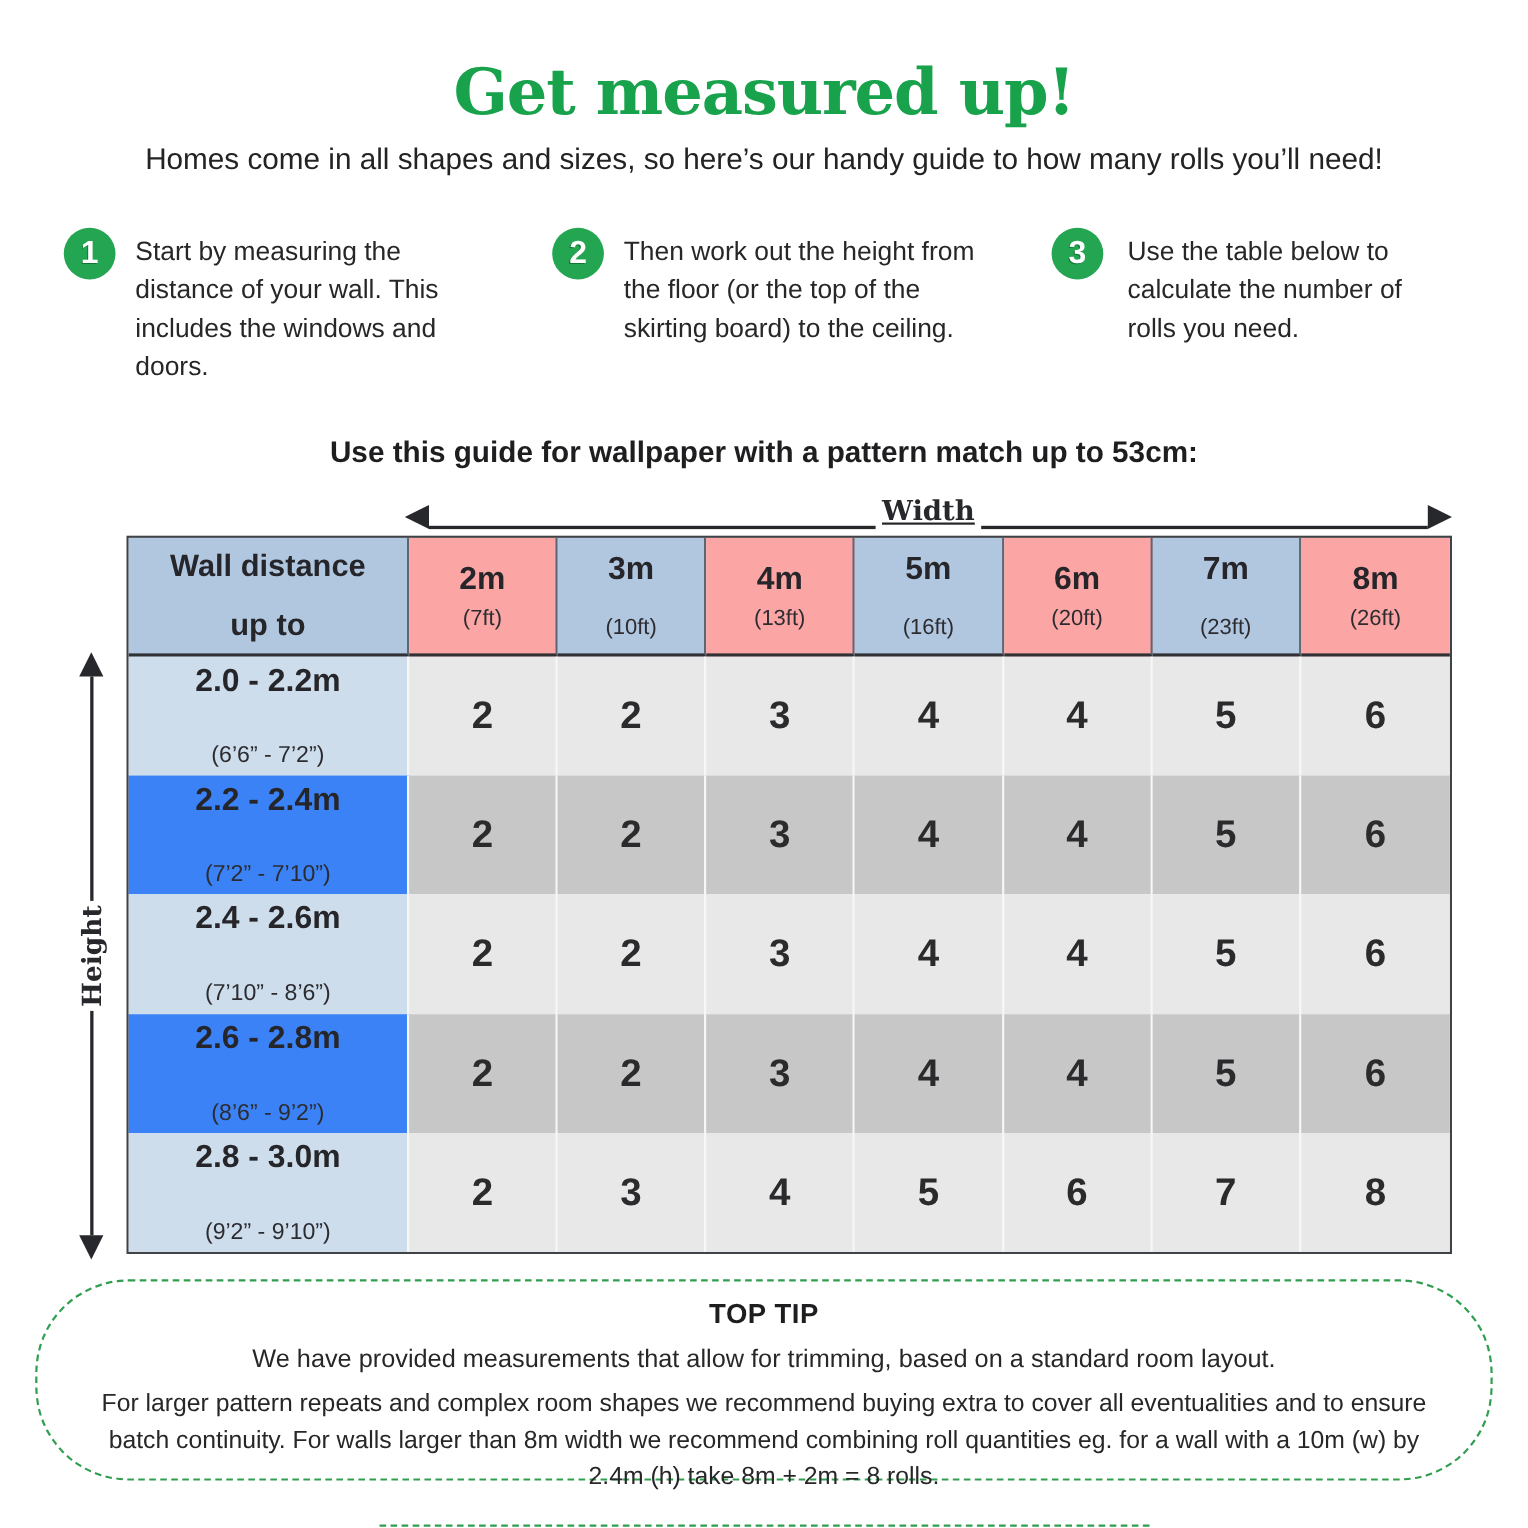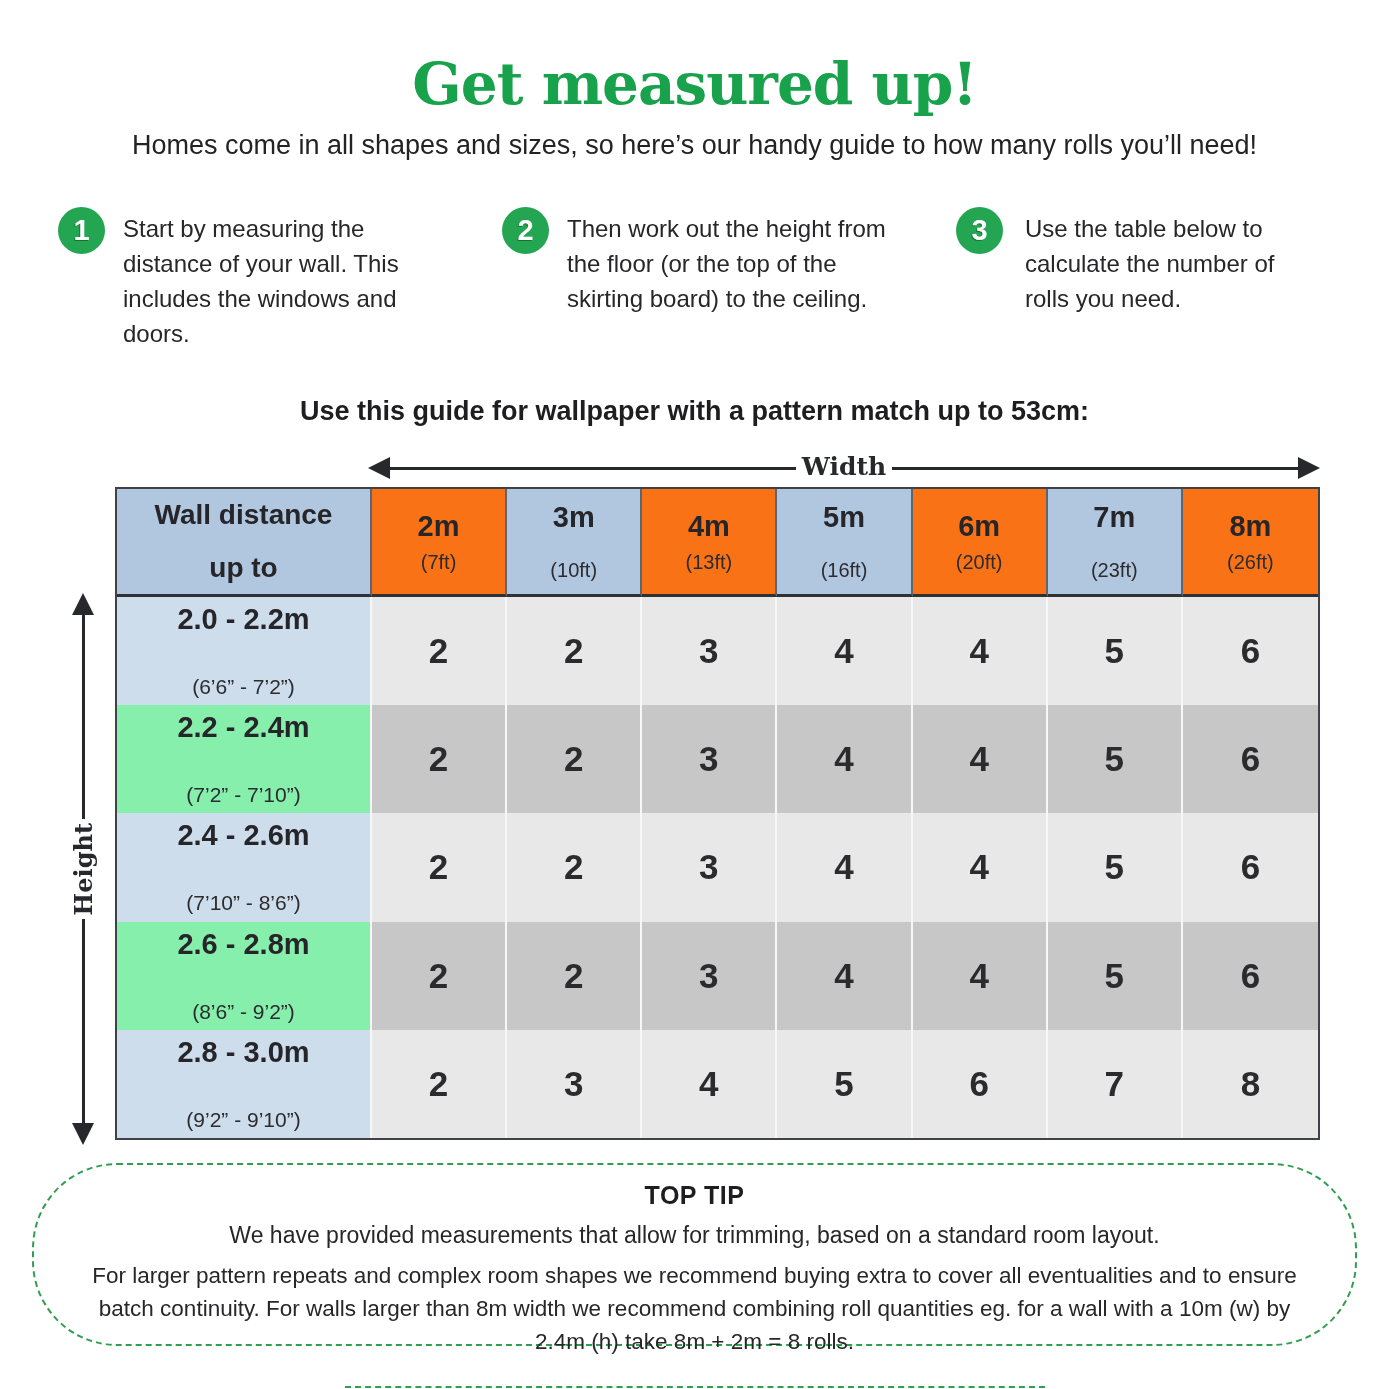--- a/index.html
+++ b/index.html
@@ -24,21 +24,21 @@
   .step-1 { left:58px; }  .step-1 .step-text{ width:322px; }
   .step-2 { left:502px; } .step-2 .step-text{ width:348px; }
   .step-3 { left:956px; } .step-3 .step-text{ width:300px;margin-left:22px; }
 
   
   .guide-heading { position:absolute; top:396px; left:0; width:100%; text-align:center;
                    font-size:27px; font-weight:bold; color:#1e1e20; }
 
   
   .width-arrow { position:absolute; left:368px; top:455px; width:952px; height:26px;
-                 display:flex; align-items:center; }
+                 display:flex; align-items:flex-end;text-decoration:underline; }
   .wa-line { flex:1; height:3px; background:#26282c; }
   .wa-head { width:0; height:0; border-top:11px solid transparent; border-bottom:11px solid transparent; }
   .wa-head.left  { border-right:22px solid #26282c; }
   .wa-head.right { border-left:22px solid #26282c; }
   .wa-label { font-family:"DejaVu Serif", serif; font-weight:bold; font-size:25px;
               color:#26282c; padding:0 6px; position:relative; top:-2px; }
 
   
   .height-arrow { position:absolute; left:60px; top:593px; width:46px; height:552px;
                   display:flex; flex-direction:column; align-items:center; }
@@ -52,24 +52,24 @@
   
   .tbl { position:absolute; left:115px; top:487px; width:1205px; height:653px;
          display:grid; grid-template-columns:255px repeat(7, 1fr);
          grid-template-rows:108px repeat(5, 1fr);
          border:2px solid #3f4247; }
   .cell { display:flex; flex-direction:column; align-items:center; justify-content:center; text-align:center; }
   .hd   { border-bottom:3px solid #2f3134; }
   .hd.sep    { border-right:2px solid #5d6570; }
   .body.sep  { border-right:2px solid #f7f7f7;gap:31px; }
 
-  .bg-hlight { background:#f97316; }
+  .bg-hlight { background:#fca5a5; }
   .bg-hdark  { background:#b1c7e0;gap:17px; }
   .bg-rlight { background:#cdddec; }
-  .bg-rdark  { background:#86efac; }
+  .bg-rdark  { background:#3b82f6; }
   .bg-dlight { background:#e8e8e9; }
   .bg-ddark  { background:#c7c7c8; }
 
   .corner-line { font-size:28px; font-weight:bold; line-height:36px; color:#26262a; }
   .hbig { font-size:29px; font-weight:bold; color:#26262a; }
   .hsub { font-size:20px; margin-top:8px; color:#2c2c30; }
   .rbig { font-size:29px; font-weight:bold; color:#26262a; }
   .rsub { font-size:21px; margin-top:8px; color:#2c2c30; }
   .vnum { font-size:35px; font-weight:bold; color:#2b2b2d; }
 

